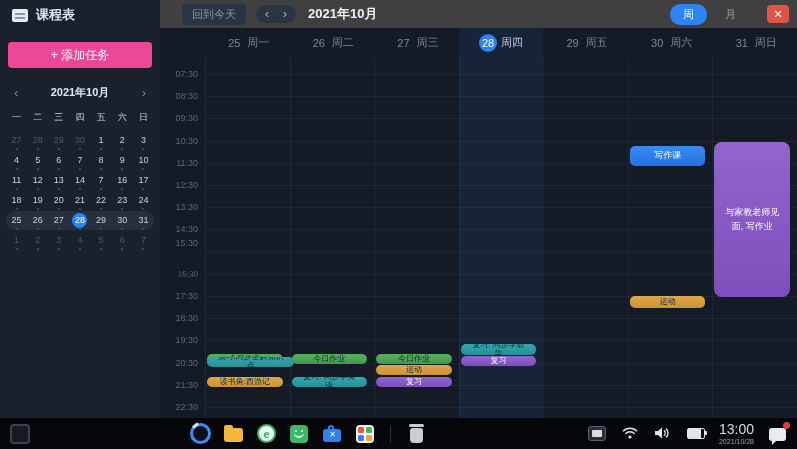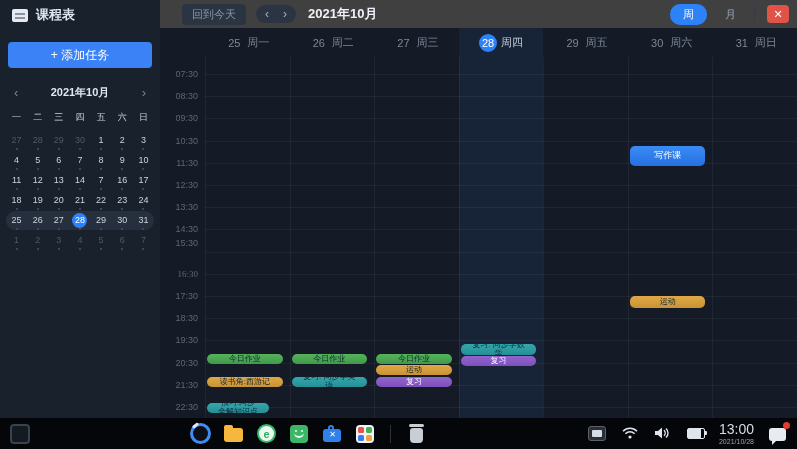--- a/index.html
+++ b/index.html
@@ -6,21 +6,21 @@
   .app{width:797px;height:449px;position:relative;overflow:hidden;
        font-family:"Liberation Sans","DejaVu Sans",sans-serif;color:#e6eaf0;background:#10161f;}
   .window{position:absolute;top:0;left:0;width:797px;height:418px;display:flex;}
 
   
   .sidebar{width:160px;background:#19212d;display:flex;flex-direction:column;flex-shrink:0;}
   .title-row{height:30px;display:flex;align-items:center;padding:0 12px;gap:8px;}
   .cal-ico{width:16px;height:13px;background:#e7ebf0;border-radius:2px;position:relative;}
   .cal-ico:after{content:'';position:absolute;left:3px;top:4px;right:3px;height:2px;background:#8a93a3;box-shadow:0 4px 0 #8a93a3;}
   .app-title{font-size:13px;font-weight:bold;color:#dfe5ee;}
-  .add-btn{margin:12px 8px 4px;height:26px;background:#3b82f6;border:none;border-radius:4px;color:#fff;font-size:12px;cursor:pointer;}
+  .add-btn{margin:12px 8px 4px;height:26px;background:#ec4899;border:none;border-radius:4px;color:#fff;font-size:12px;cursor:pointer;}
   .mini-cal{margin-top:10px;padding:0 6px;}
   .mc-head{display:flex;align-items:center;justify-content:space-between;padding:0 8px;height:20px;}
   .mc-title{font-size:11px;font-weight:bold;color:#e2e7ef;}
   .mc-chev{color:#79839a;font-size:13px;cursor:pointer;line-height:1;}
   .mc-row{display:grid;grid-template-columns:repeat(7,1fr);height:19px;align-items:center;border-radius:10px;margin-top:1px;}
   .mc-row.wd{color:#8a93a3;font-size:10px;margin:6px 0 4px;}
   .mc-row.hl{background:#252f3e;}
   .mc-cell{position:relative;text-align:center;font-size:9px;color:#ccd3dd;cursor:pointer;}
   .mc-row.wd .mc-cell{cursor:default;}
   .mc-cell.dim{color:#4e5868;}
@@ -261,27 +261,28 @@
           <div class="hline" style="top: 350px;"></div>
           <div class="tlabel" style="top: 350px;">22:30</div>
           <div class="vline" style="left: 45px;"></div>
           <div class="vline" style="left: 129.571px;"></div>
           <div class="vline" style="left: 214.143px;"></div>
           <div class="vline" style="left: 298.714px;"></div>
           <div class="vline" style="left: 383.286px;"></div>
           <div class="vline" style="left: 467.857px;"></div>
           <div class="vline" style="left: 552.429px;"></div>
           <div class="event ev-blue" style="left: 469.857px; width: 75.5714px; top: 89px; height: 20px;">写作课</div>
+          <div class="event ev-purple big" style="left: 554.429px; width: 75.5714px; top: 85px; height: 155px;">与家教老师见面, 写作业</div>
           <div class="event ev-orange" style="left: 469.857px; width: 75.5714px; top: 239px; height: 12px;">运动</div>
           <div class="event ev-teal" style="left: 300.714px; width: 75.5714px; top: 287px; height: 11px;">复习: 同步学数学</div>
           <div class="event ev-purple" style="left: 300.714px; width: 75.5714px; top: 299px; height: 10px;">复习</div>
           <div class="event ev-green" style="left: 47px; width: 75.5714px; top: 297px; height: 10px;">今日作业</div>
           <div class="event ev-green" style="left: 131.571px; width: 75.5714px; top: 297px; height: 10px;">今日作业</div>
           <div class="event ev-green" style="left: 216.143px; width: 75.5714px; top: 297px; height: 10px;">今日作业</div>
-          <div class="event ev-teal" style="left: 47px; width: 62px; top: 300px; height: 10px; margin-top: 46px;">预习:同步全解知识点</div>
+          <div class="event ev-teal" style="left: 47px; width: 87px; top: 300px; height: 10px;">预习:同步全解知识点</div>
           <div class="event ev-orange" style="left: 216.143px; width: 75.5714px; top: 308px; height: 10px;">运动</div>
           <div class="event ev-orange" style="left: 47px; width: 75.5714px; top: 320px; height: 10px;">读书角:西游记</div>
           <div class="event ev-teal" style="left: 131.571px; width: 75.5714px; top: 320px; height: 10px;">复习: 同步学英语</div>
           <div class="event ev-purple" style="left: 216.143px; width: 75.5714px; top: 320px; height: 10px;">复习</div>
         </div>
     </main>
   </div>
 
   <div class="taskbar">
     <div class="icon24">

